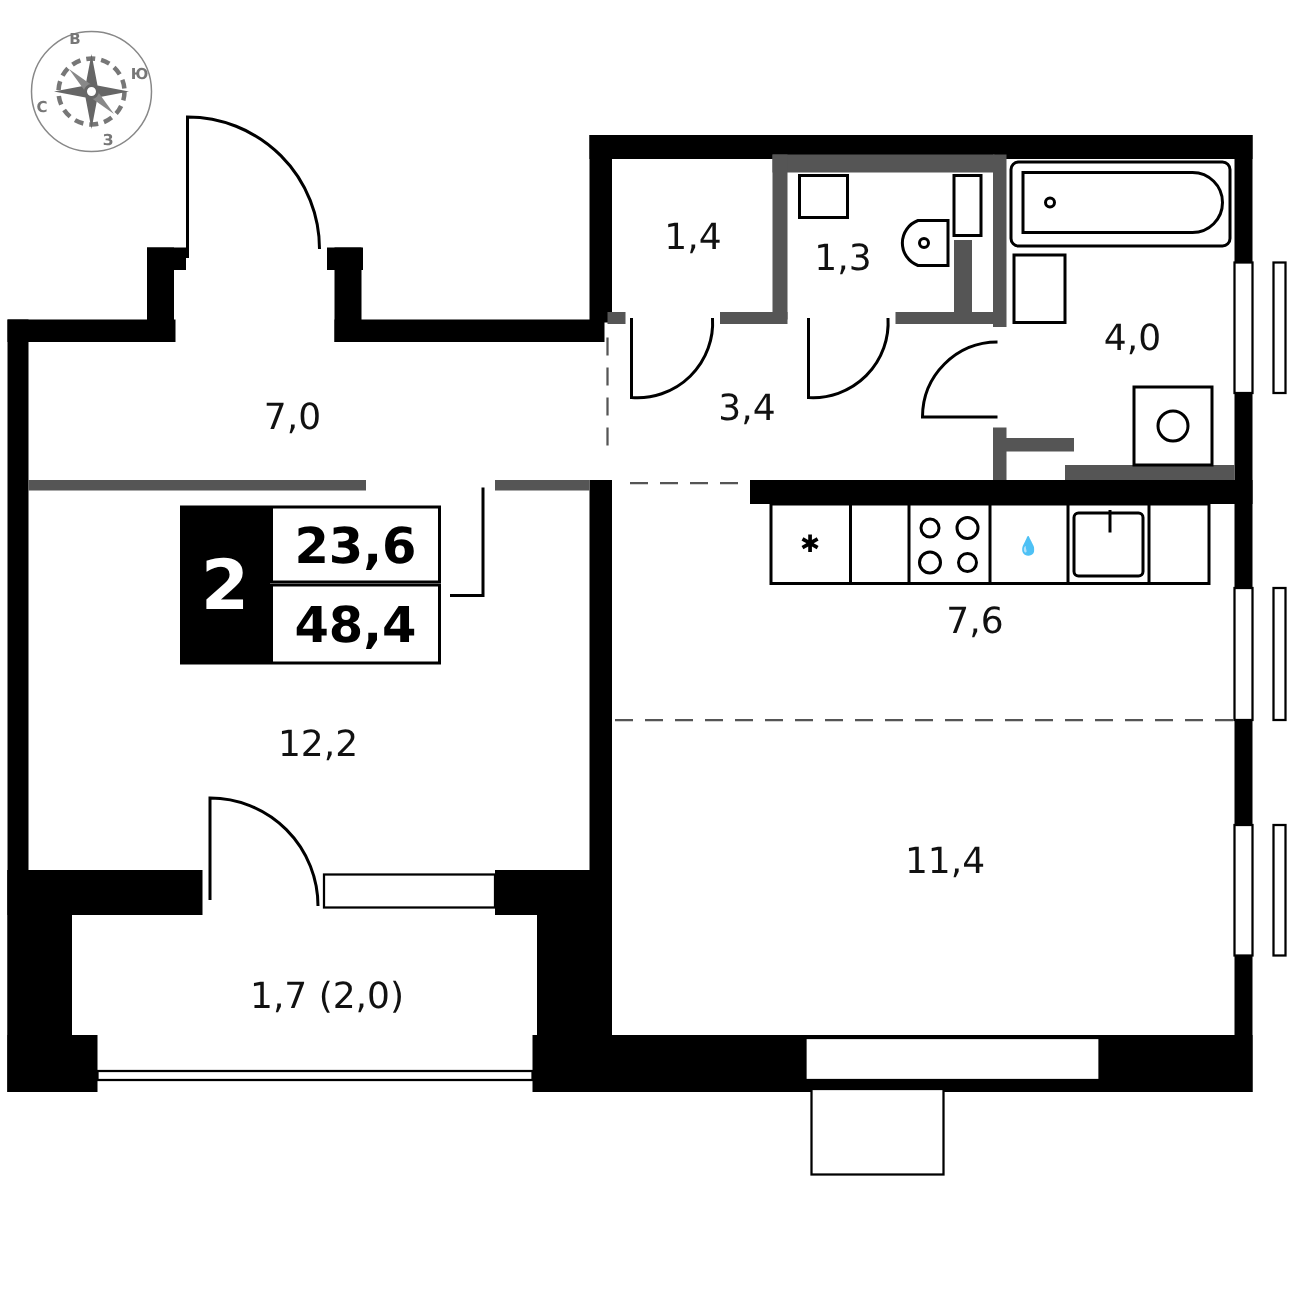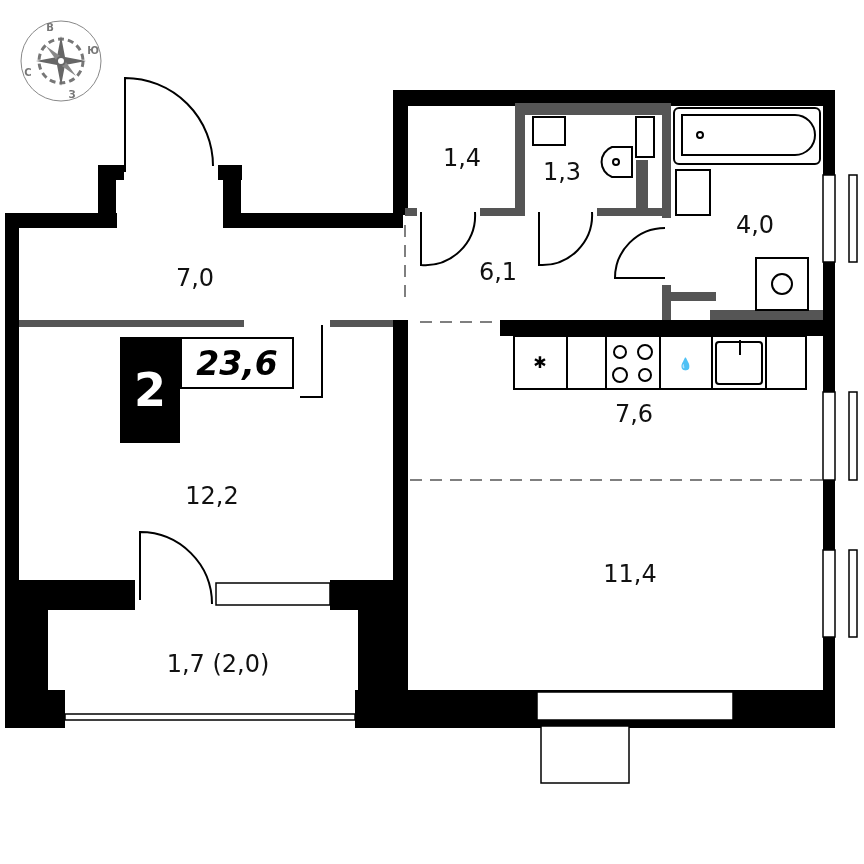--- a/index.html
+++ b/index.html
@@ -1,21 +1,21 @@
 <!DOCTYPE html>
 <html><head>
 <meta charset="utf-8">
 <style>
   html,body{margin:0;padding:0;background:#fff;}
   body{width:864px;height:864px;overflow:hidden;position:relative;font-family:"DejaVu Sans","Liberation Sans",sans-serif;}
   svg{position:absolute;left:0;top:0;}
   .lbl{position:absolute;font-size:24px;color:#111;transform:translate(-50%,-50%);white-space:nowrap;}
   .badge{position:absolute;left:120px;top:337px;width:174px;height:106px;}
   .badge .num{position:absolute;left:0;top:0;width:60px;height:106px;background:#000;color:#fff;font-size:46px;font-weight:bold;display:flex;align-items:center;justify-content:center;}
-  .badge .a{position:absolute;left:60px;width:114px;height:52px;border:2px solid #000;box-sizing:border-box;background:#fff;font-size:33px;font-weight:bold;display:flex;align-items:center;justify-content:center;font-style:italic;}
+  .badge .a{position:absolute;left:60px;width:114px;height:52px;border:2px solid #000;box-sizing:border-box;background:#fff;font-size:33px;font-weight:bold;display:flex;align-items:center;justify-content:center;}
   .compass-letter{position:absolute;font-size:10px;font-weight:bold;color:#777;transform:translate(-50%,-50%);}
 </style>
 </head>
 <body>
 
 <svg width="864" height="864" viewBox="0 0 864 864">
 
   <g>
     <circle cx="61" cy="61" r="40" fill="none" stroke="#888" stroke-width="1"></circle>
     <circle cx="61" cy="61" r="22" fill="none" stroke="#777" stroke-width="3" stroke-dasharray="6 4"></circle>
@@ -135,22 +135,23 @@
 
 <span class="compass-letter" style="left:50px;top:27px">В</span>
 <span class="compass-letter" style="left:93px;top:50px">Ю</span>
 <span class="compass-letter" style="left:28px;top:72px">С</span>
 <span class="compass-letter" style="left:72px;top:94px">З</span>
 
 <span class="lbl" style="left:195px;top:278px">7,0</span>
 <span class="lbl" style="left:462px;top:158px">1,4</span>
 <span class="lbl" style="left:562px;top:172px">1,3</span>
 <span class="lbl" style="left:755px;top:225px">4,0</span>
-<span class="lbl" style="left:498px;top:272px">6,1</span>
-<span class="lbl" style="left:634px;top:414px">7,6</span>
+<span class="lbl" style="left:498px;top:272px">3,4</span>
+<span class="lbl" style="left:650px;top:414px">7,6</span>
 <span class="lbl" style="left:212px;top:496px">12,2</span>
 <span class="lbl" style="left:630px;top:574px">11,4</span>
 <span class="lbl" style="left:218px;top:664px">1,7 (2,0)</span>
 
 <div class="badge">
   <div class="num">2</div>
   <div class="a" style="top:0">23,6</div>
+  <div class="a" style="top:52px;height:54px">48,4</div>
 </div>
 
 </body></html>

